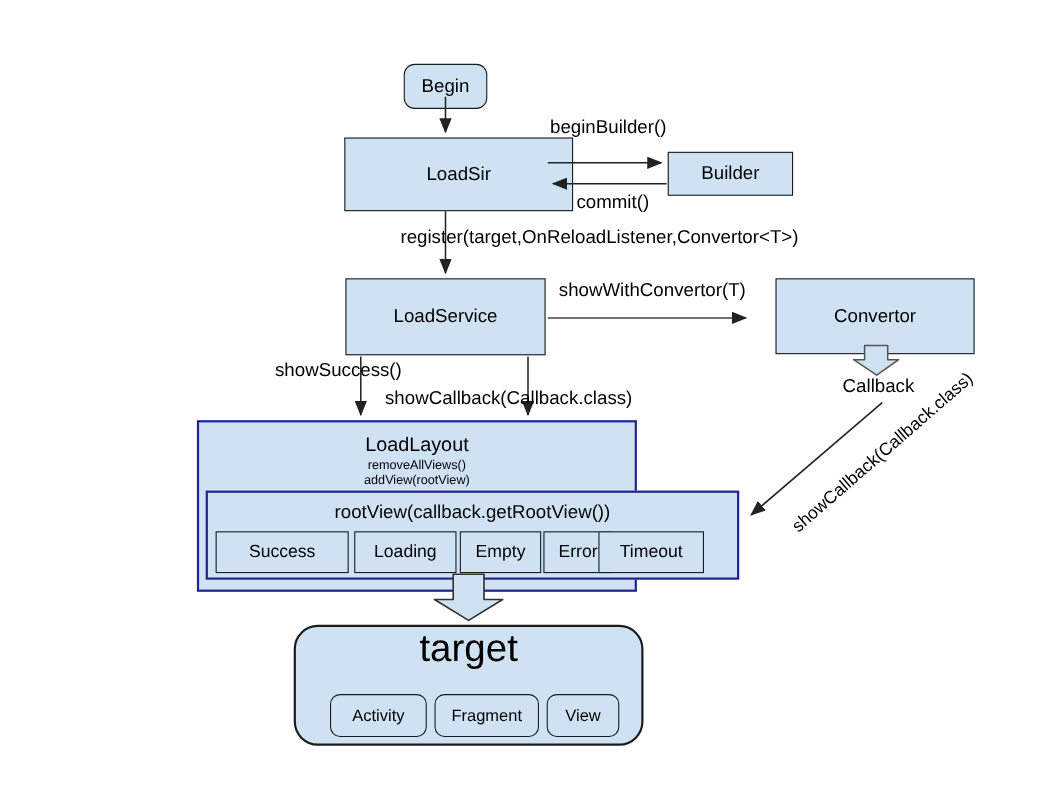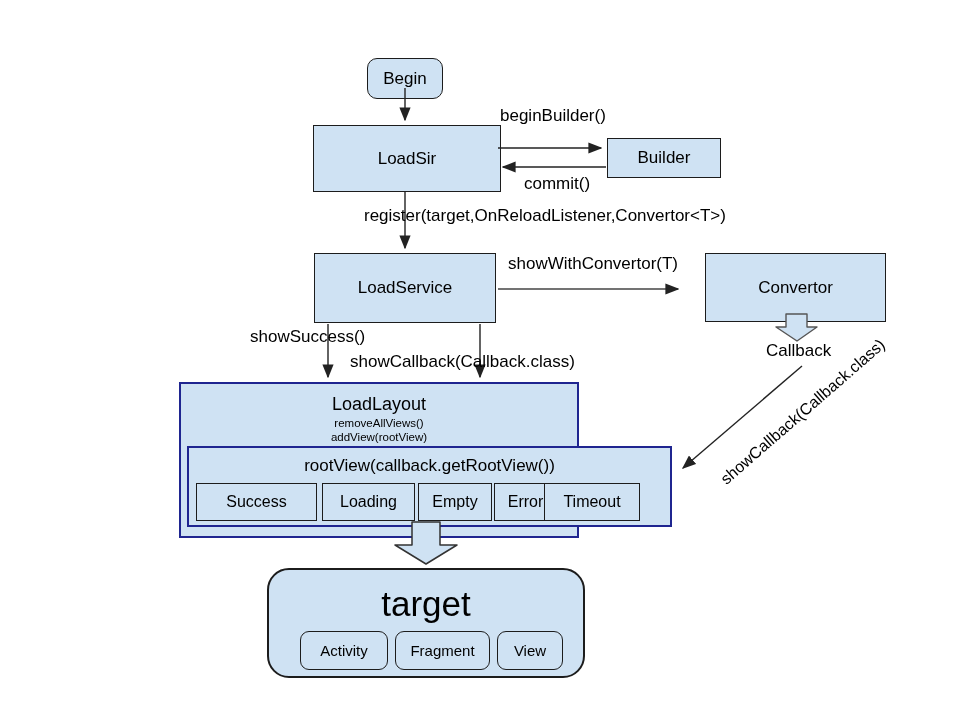--- a/index.html
+++ b/index.html
@@ -29,21 +29,21 @@
   #rootview-label{text-align:center;font-size:17px;margin-top:8px;}
   .callback-box{
     position:absolute;top:35px;height:38px;box-sizing:border-box;background:#cfe2f3;
     border:1.5px solid #1c1c1c;display:flex;align-items:center;justify-content:center;font-size:16px;
   }
   
   #target-node{
     position:absolute;left:267px;top:568px;width:318px;height:110px;box-sizing:border-box;
     background:#cfe2f3;border:2px solid #1c1c1c;border-radius:22px;z-index:1;
   }
-  #target-title{text-align:center;font-size:35px;margin-top:14px;}
+  #target-title{text-align:center;font-size:35px;}
   .target-child{
     position:absolute;top:61px;height:39px;box-sizing:border-box;background:#cfe2f3;
     border:1.5px solid #1c1c1c;border-radius:9px;display:flex;align-items:center;justify-content:center;
     font-size:15px;
   }
   #label-diagonal{
     position:absolute;left:672px;top:403px;width:262px;text-align:center;font-size:16px;
     transform:rotate(-41deg);transform-origin:center center;z-index:6;white-space:nowrap;
   }
 </style>
@@ -67,21 +67,21 @@
     <line x1="480" y1="324" x2="480" y2="377" stroke="#222" stroke-width="1.4" marker-end="url(#arrow)"></line>
     <line x1="802" y1="366" x2="683" y2="468" stroke="#222" stroke-width="1.4" marker-end="url(#arrow)"></line>
     <polygon points="786,314 807,314 807,327 817,327 797,341 776,327 786,327" fill="#cfe2f3" stroke="#555" stroke-width="1.4" stroke-linejoin="round"></polygon>
     <polygon points="412,522 440,522 440,545 457,545 426,564 395,545 412,545" fill="#cfe2f3" stroke="#333" stroke-width="1.5" stroke-linejoin="round"></polygon>
   </svg>
 
   <div class="node rounded" style="left:367px;top:46px;width:76px;height:41px;margin-top:12px;">
     <span>Begin</span>
   </div>
 
-  <div class="node" style="left:313px;top:125px;width:188px;height:67px;">
+  <div class="node" style="left:313px;top:125px;width:208px;height:67px;">
     <span>LoadSir</span>
   </div>
 
   <div class="node" style="left:607px;top:138px;width:114px;height:40px;">
     <span>Builder</span>
   </div>
 
   <div class="node" style="left:314px;top:253px;width:182px;height:70px;">
     <span>LoadService</span>
   </div>

